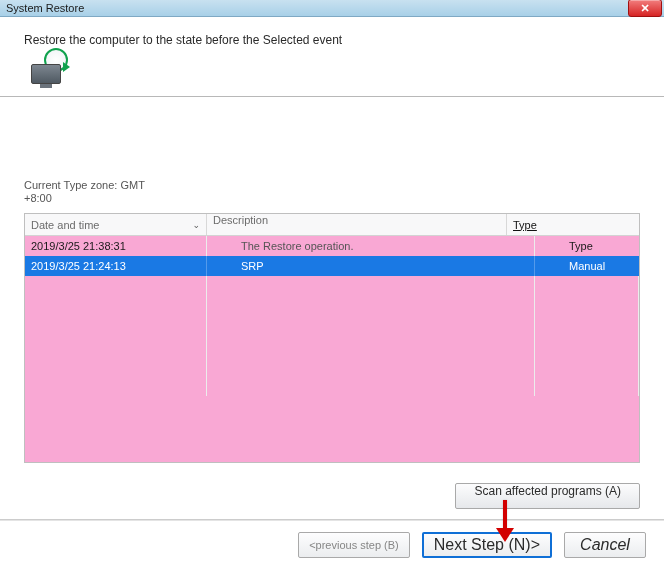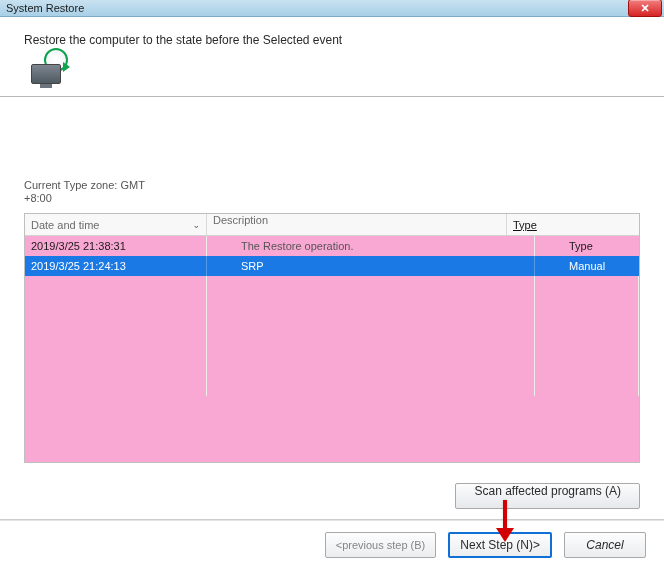--- a/index.html
+++ b/index.html
@@ -91,21 +91,21 @@
   .footer {
     height: 48px; background: #fff; display: flex; align-items: center; justify-content: flex-end;
     gap: 12px; padding-right: 18px;
     border-top: 1px solid #e4e4e4;
   }
   .btn {
     height: 26px; min-width: 78px; padding: 0 10px;
     background: linear-gradient(#fdfdfe, #ebedef);
     border: 1px solid #a9a9a9; border-radius: 2px;
     display: flex; align-items: center; justify-content: center;
-    font-size: 12px; color: #2b2b2b;
+    font-size: 16px; color: #2b2b2b;
   }
   .btn.prev { color: #868686; font-size: 11px; min-width: 82px; }
   .btn.next { border: 2px solid #0f6fd6; min-width: 82px; }
   .btn.cancel { min-width: 82px; font-style: italic; }
 
   
   .anno-arrow { position: absolute; left: 498px; top: 500px; width: 14px; height: 46px; pointer-events: none; }
   .anno-arrow .shaft { position: absolute; left: 5px; top: 0; width: 4px; height: 30px; background: #d20000; box-shadow: 0 0 2px rgba(0,0,0,0.2); }
   .anno-arrow .head {
     position: absolute; left: -2px; top: 28px;

